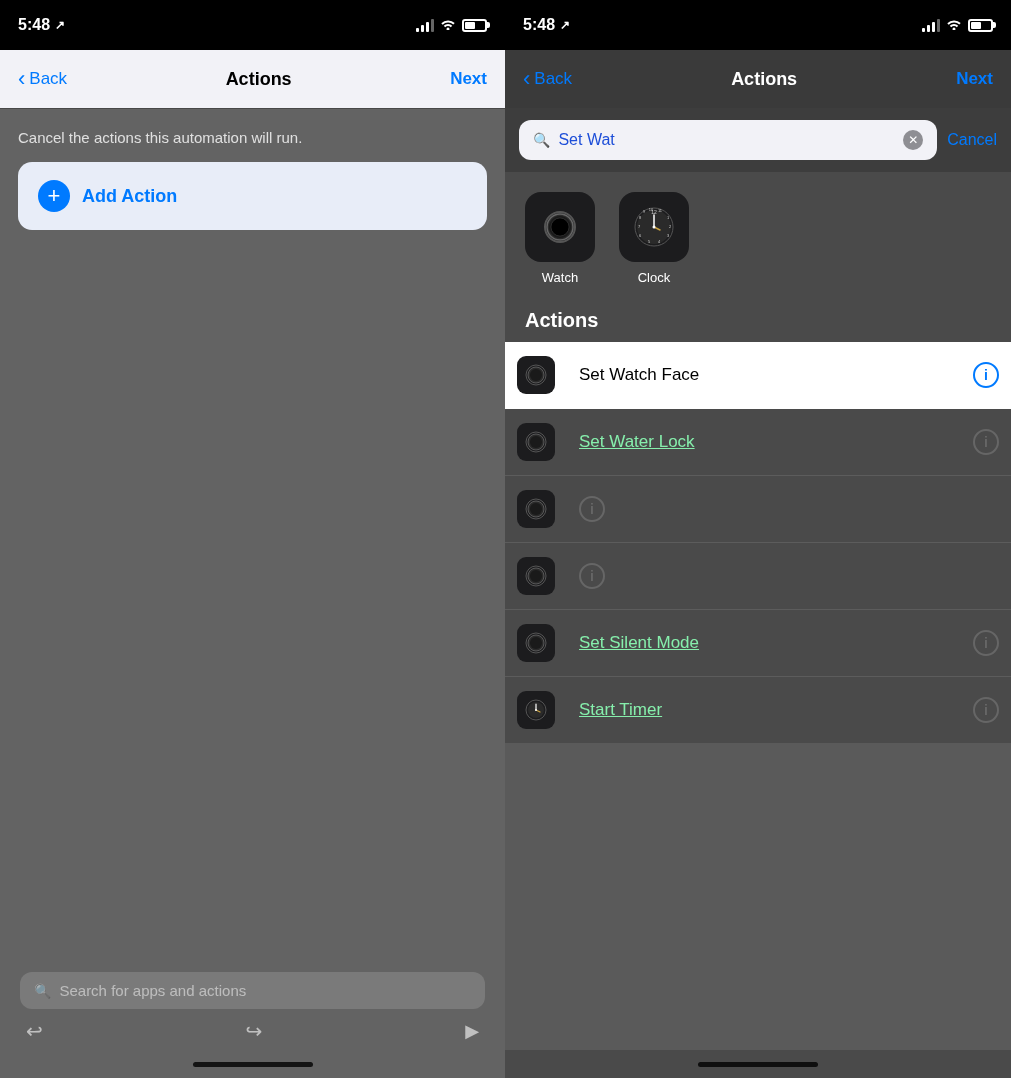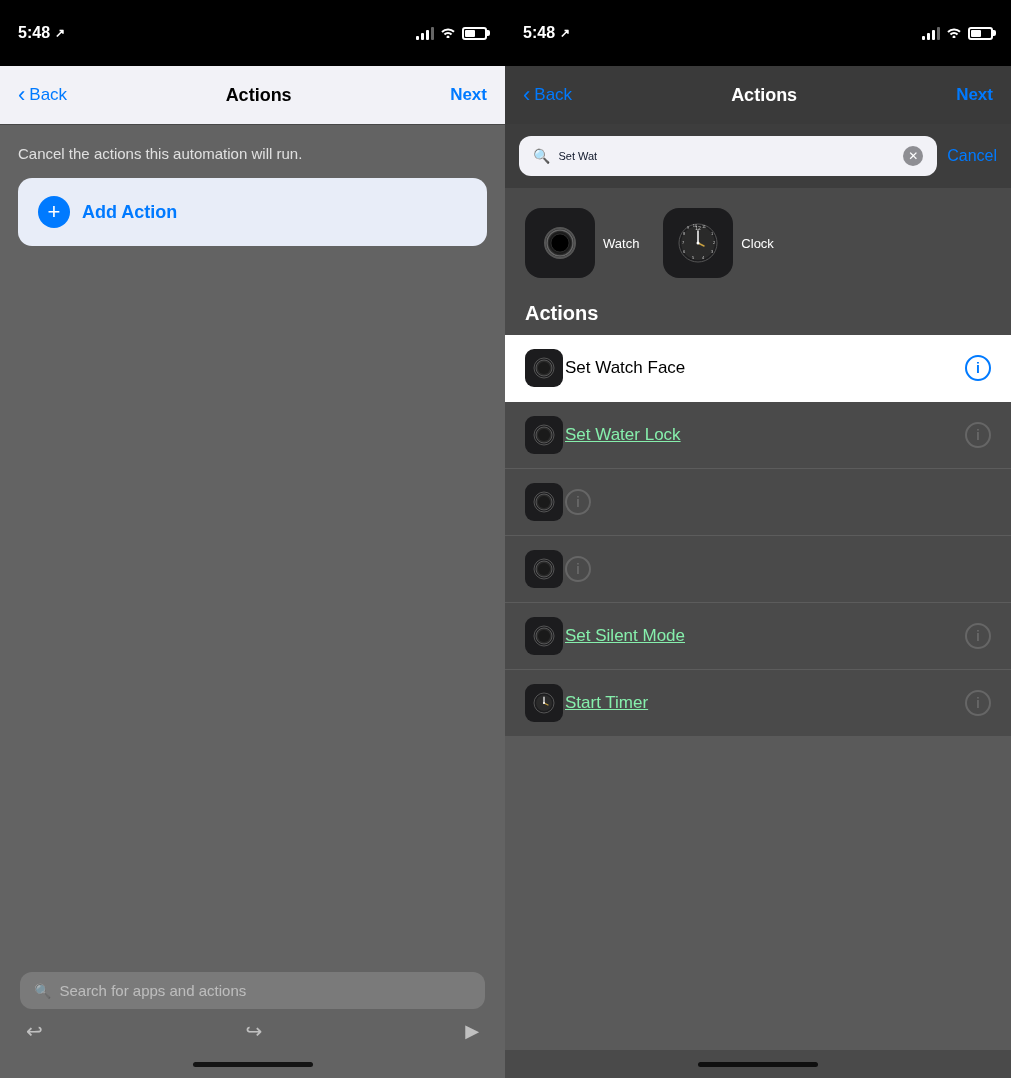--- a/index.html
+++ b/index.html
@@ -29,21 +29,21 @@
       height: 1078px;
       background: #5a5a5a;
       display: flex;
       flex-direction: column;
       position: relative;
       overflow: hidden;
     }
 
     
     .status-bar {
-      height: 66px;
+      height: 50px;
       background: #000;
       display: flex;
       align-items: center;
       justify-content: space-between;
       padding: 0 18px;
       flex-shrink: 0;
     }
     .status-time {
       color: #fff;
       font-size: 16px;
@@ -245,22 +245,22 @@
     .search-field {
       flex: 1;
       background: #f2f2f7;
       border-radius: 12px;
       padding: 10px 14px;
       display: flex;
       align-items: center;
       gap: 8px;
     }
     .search-input-text {
-      color: #0f172a;
-      font-size: 11px;
+      color: #1d4ed8;
+      font-size: 16px;
       flex: 1;
     }
     .search-clear {
       width: 20px;
       height: 20px;
       background: #8e8e93;
       border-radius: 50%;
       display: flex;
       align-items: center;
       justify-content: center;
@@ -278,20 +278,21 @@
     
     .apps-section {
       background: #4a4a4a;
       padding: 20px 20px 16px;
       display: flex;
       gap: 24px;
       flex-shrink: 0;
     }
     .app-item {
       display: flex;
+      flex-direction: column;
       align-items: center;
       gap: 8px;
       cursor: pointer;
     }
     .app-icon {
       width: 70px;
       height: 70px;
       border-radius: 16px;
       background: #1c1c1e;
       display: flex;
@@ -328,22 +329,22 @@
     }
 
     
     .action-list {
       flex: 1;
       overflow-y: auto;
     }
     .action-item {
       display: flex;
       align-items: center;
-      padding: 14px 20px;
-      gap: 2px;
+      padding: 14px 12px;
+      gap: 24px;
       border-bottom: 1px solid rgba(255,255,255,0.1);
       cursor: pointer;
     }
     .action-item-highlighted {
       background: #fff;
     }
     .action-item-dark {
       background: #4a4a4a;
     }
     .action-icon {

